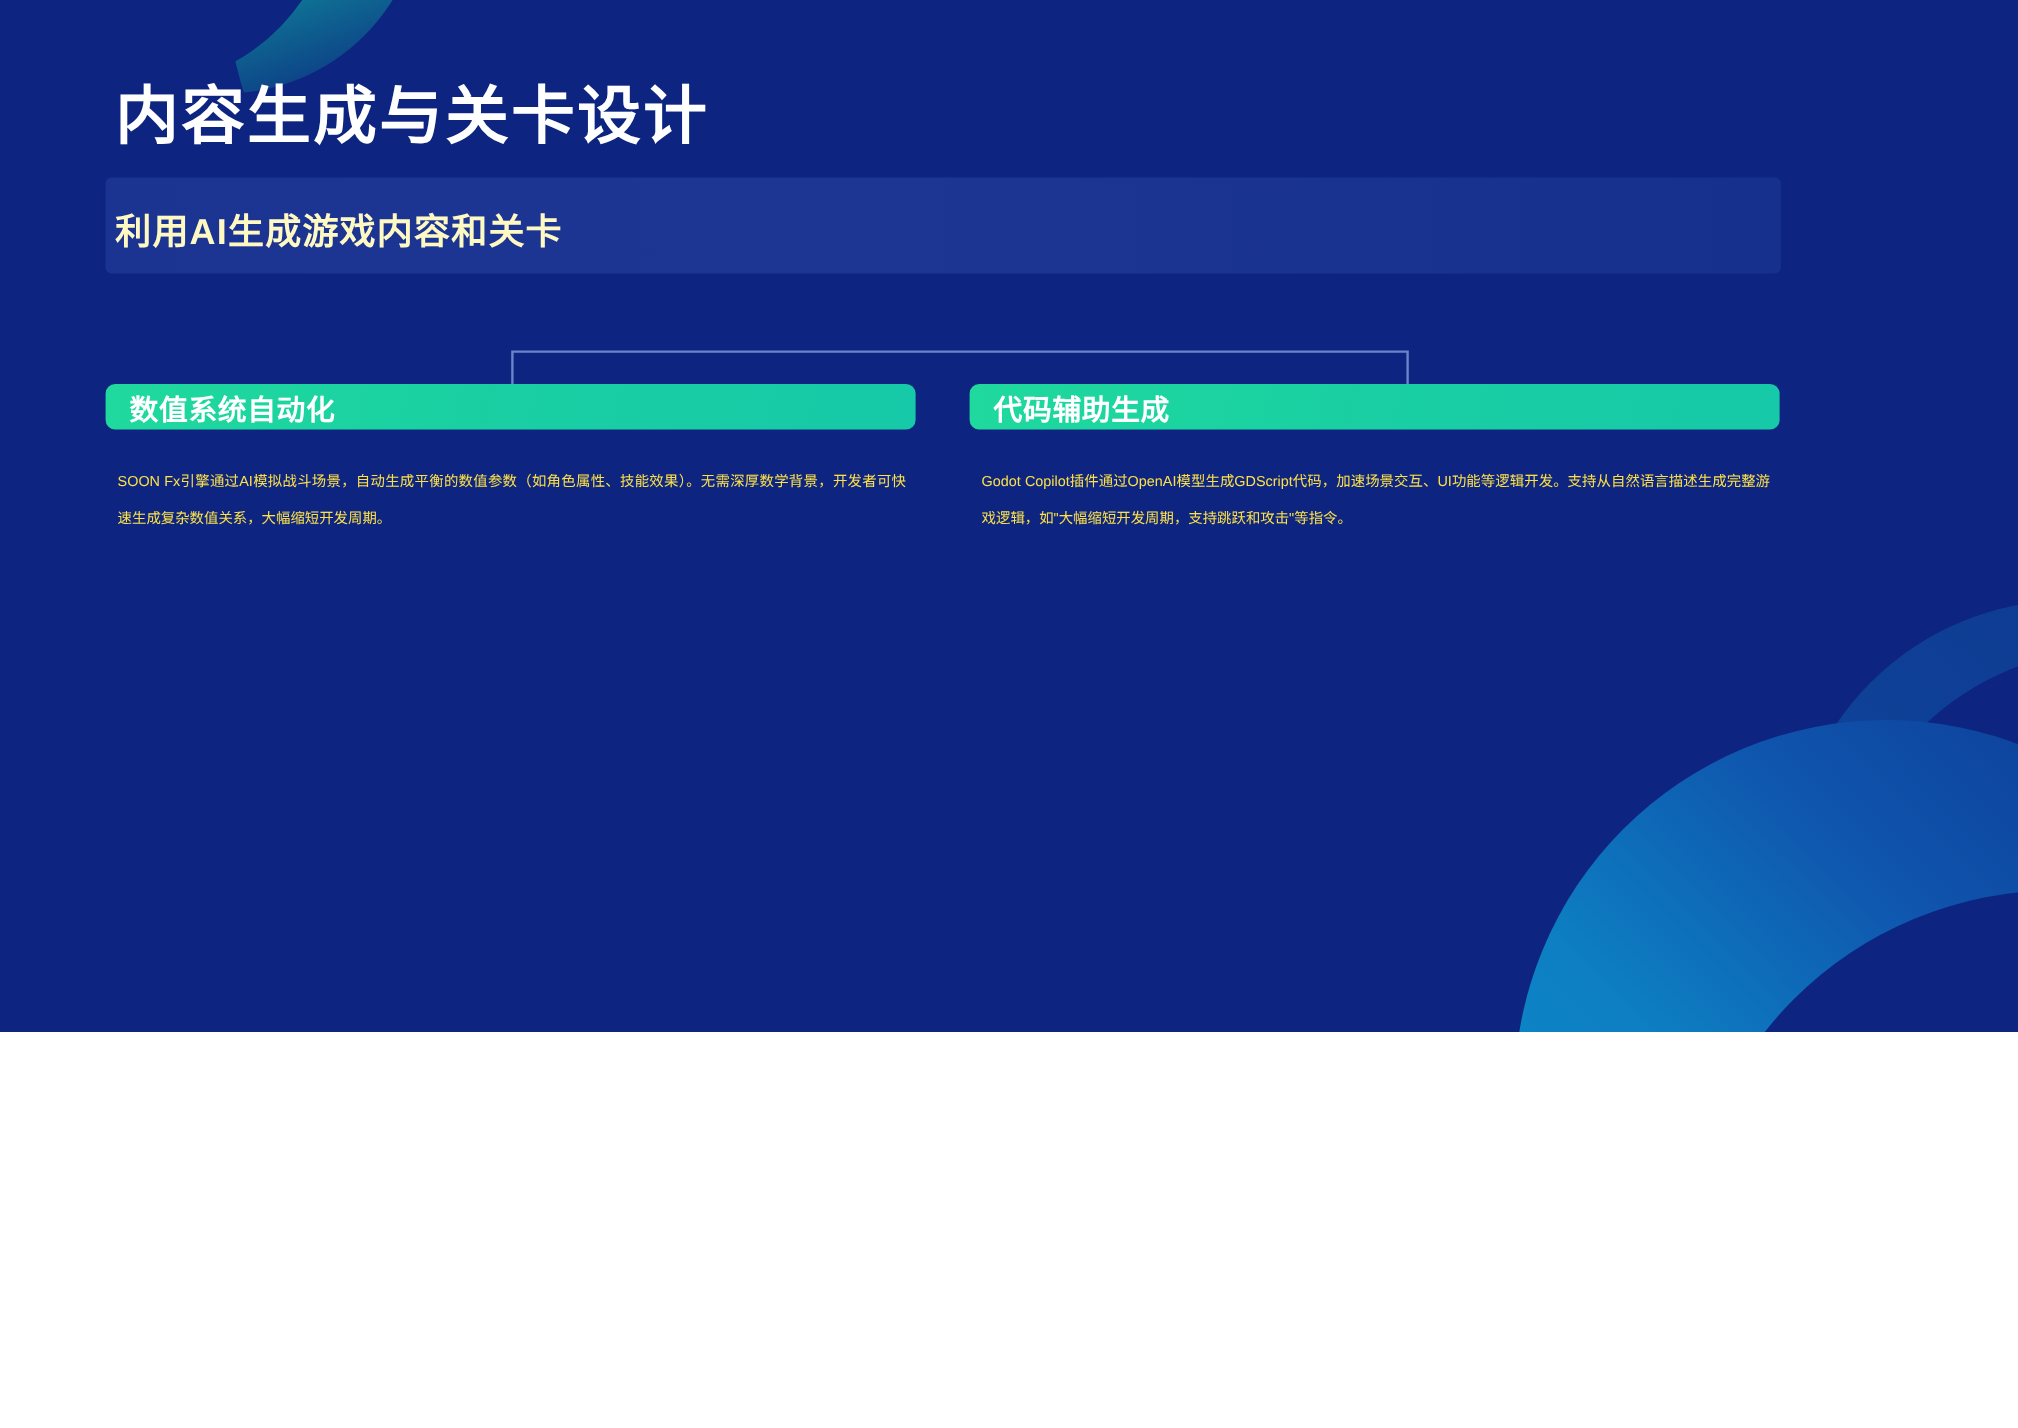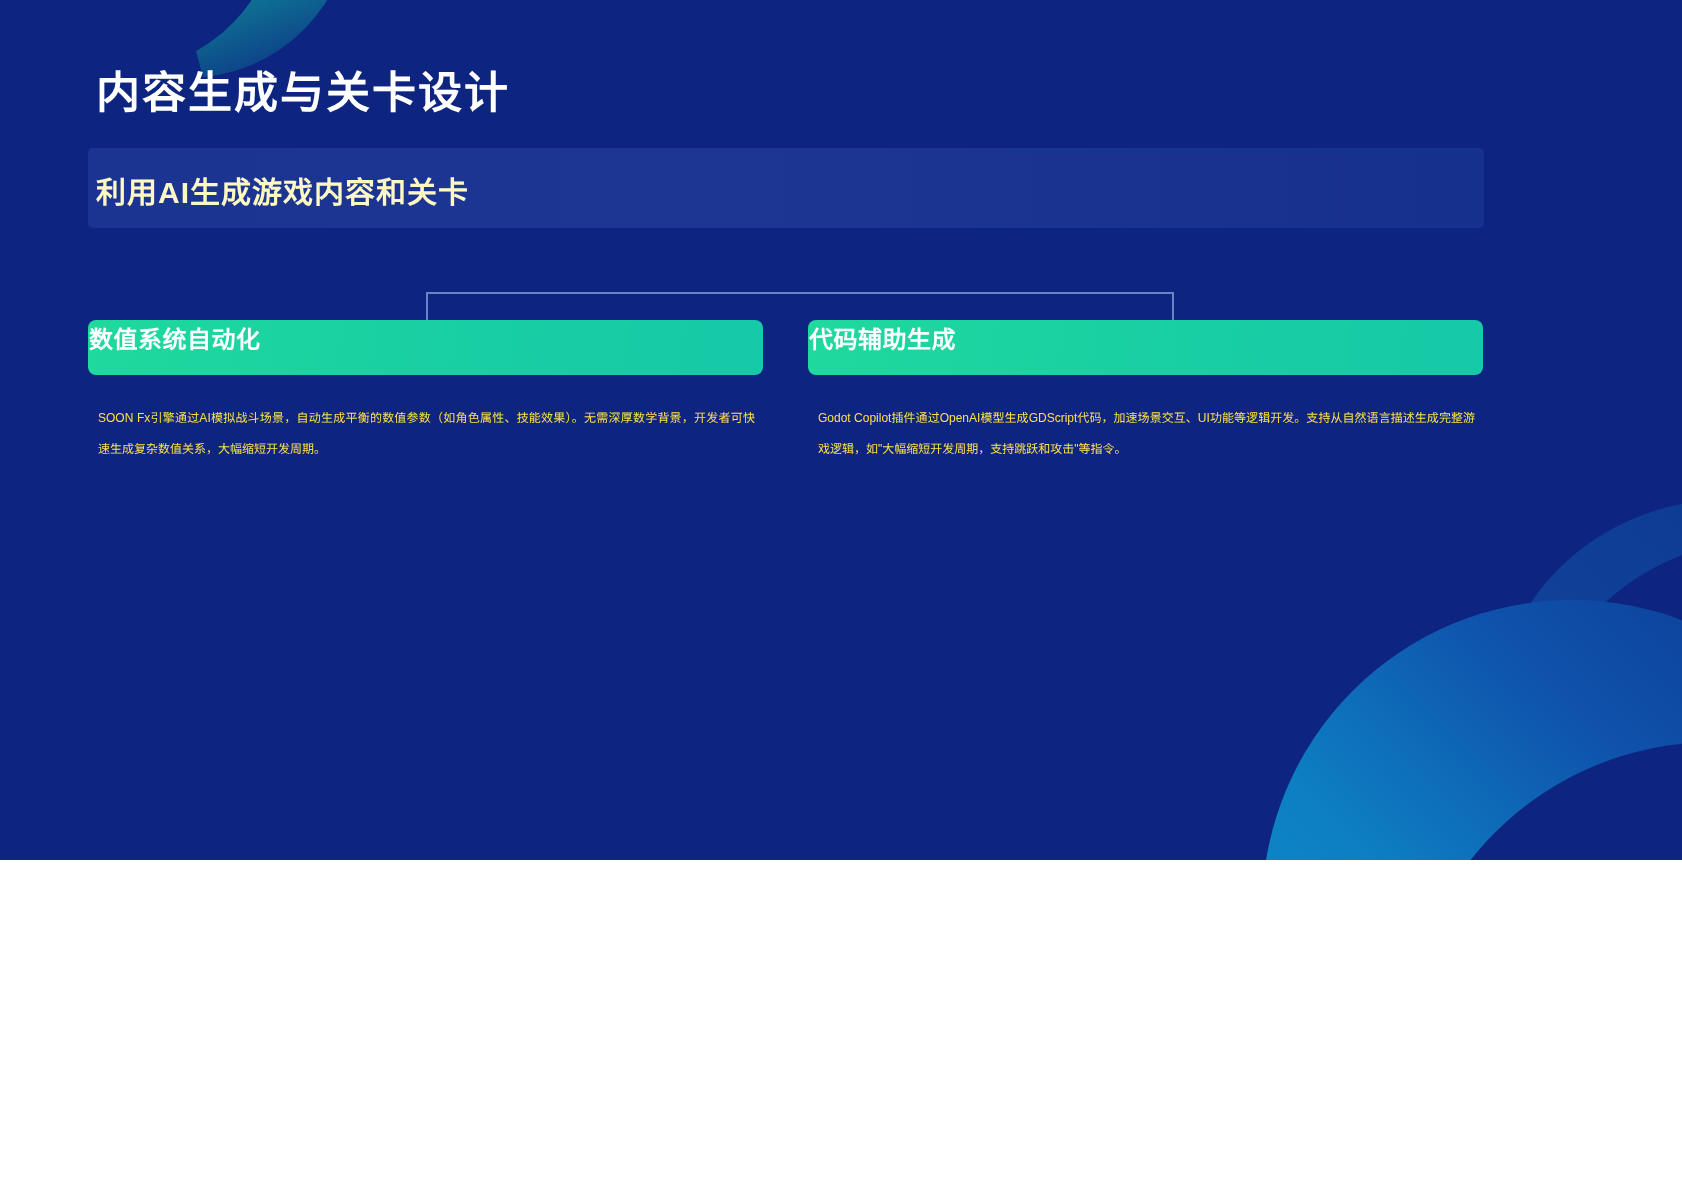--- a/index.html
+++ b/index.html
@@ -88,21 +88,21 @@
     height: 470px;
     border-radius: 50%;
     background: #0d2580;
   }
 
   
   #page-title {
     position: absolute;
     left: 96px;
     top: 68px;
-    font-size: 44px;
+    font-size: 53px;
     font-weight: bold;
     color: #ffffff;
     letter-spacing: 2px;
     line-height: 1.15;
     white-space: nowrap;
     z-index: 5;
   }
 
   
   #subtitle-band {
@@ -133,26 +133,26 @@
   
   .card {
     position: absolute;
     width: 675px;
     z-index: 4;
   }
   #card-0 { left: 88px; top: 320px; }
   #card-1 { left: 808px; top: 320px; }
 
   .card-header {
-    height: 55px;
+    height: 38px;
     border-radius: 8px;
     background: linear-gradient(100deg, #1fd99d 0%, #19cfa3 50%, #16c9a8 100%);
     display: flex;
-    align-items: flex-start;
-    padding-left: 1px;
+    align-items: center;
+    padding-left: 20px;
   }
   .card-title {
     font-size: 24px;
     font-weight: bold;
     color: #ffffff;
     letter-spacing: .5px;
     white-space: nowrap;
   }
   .card-body {
     margin-top: 28px;

